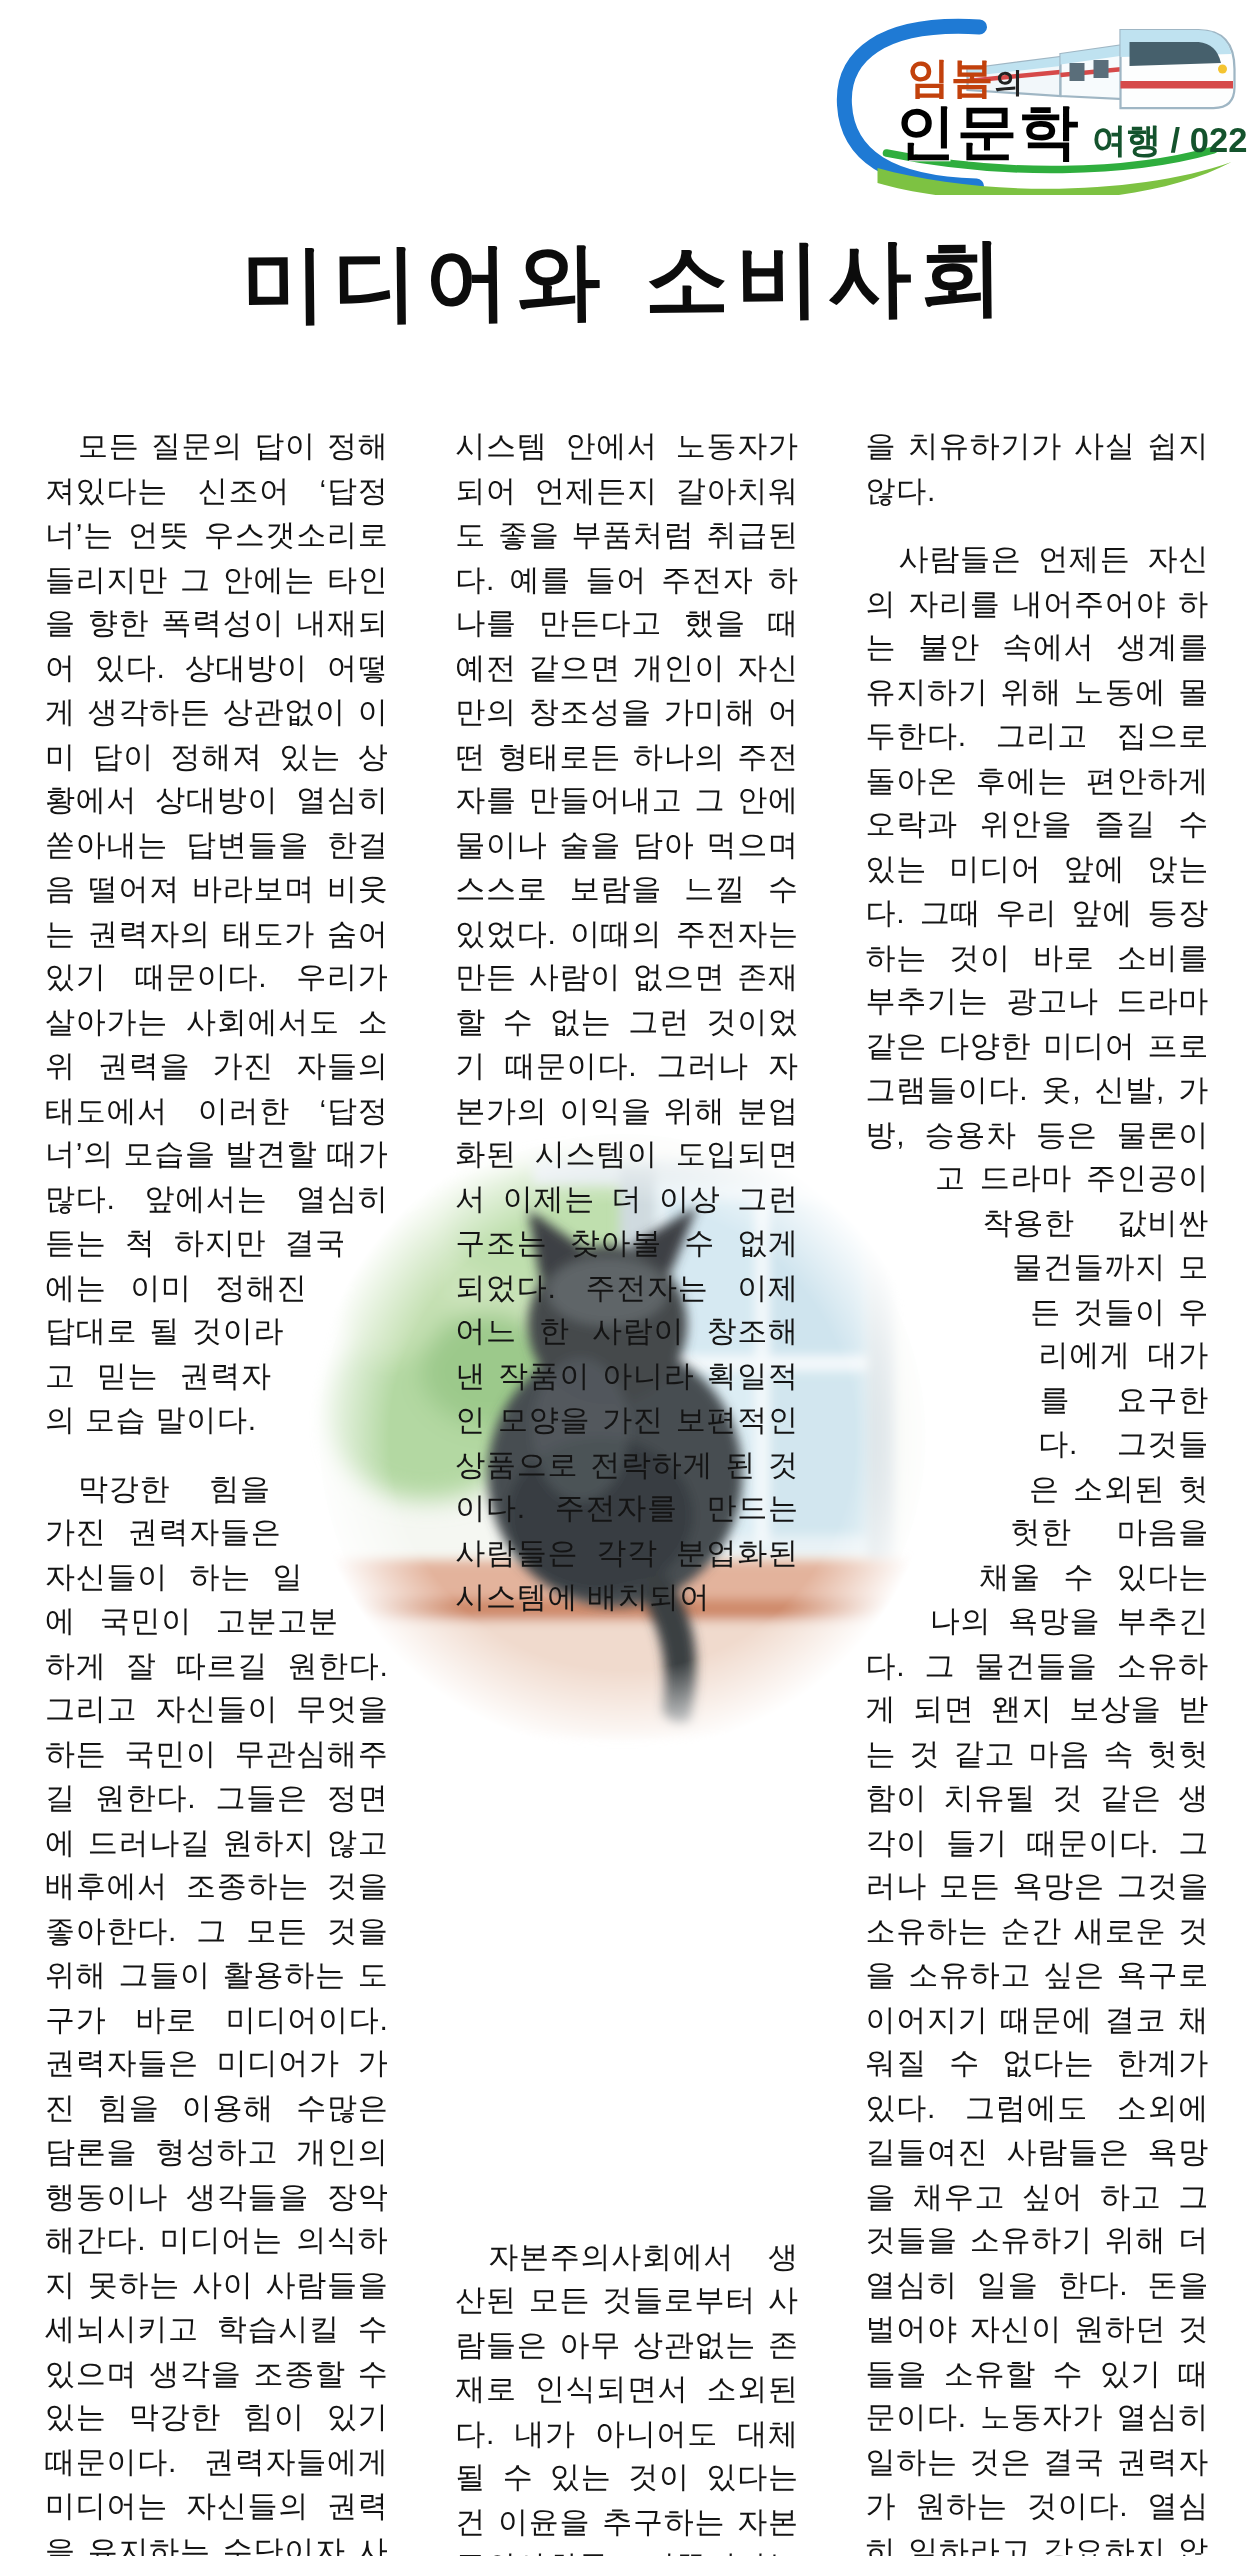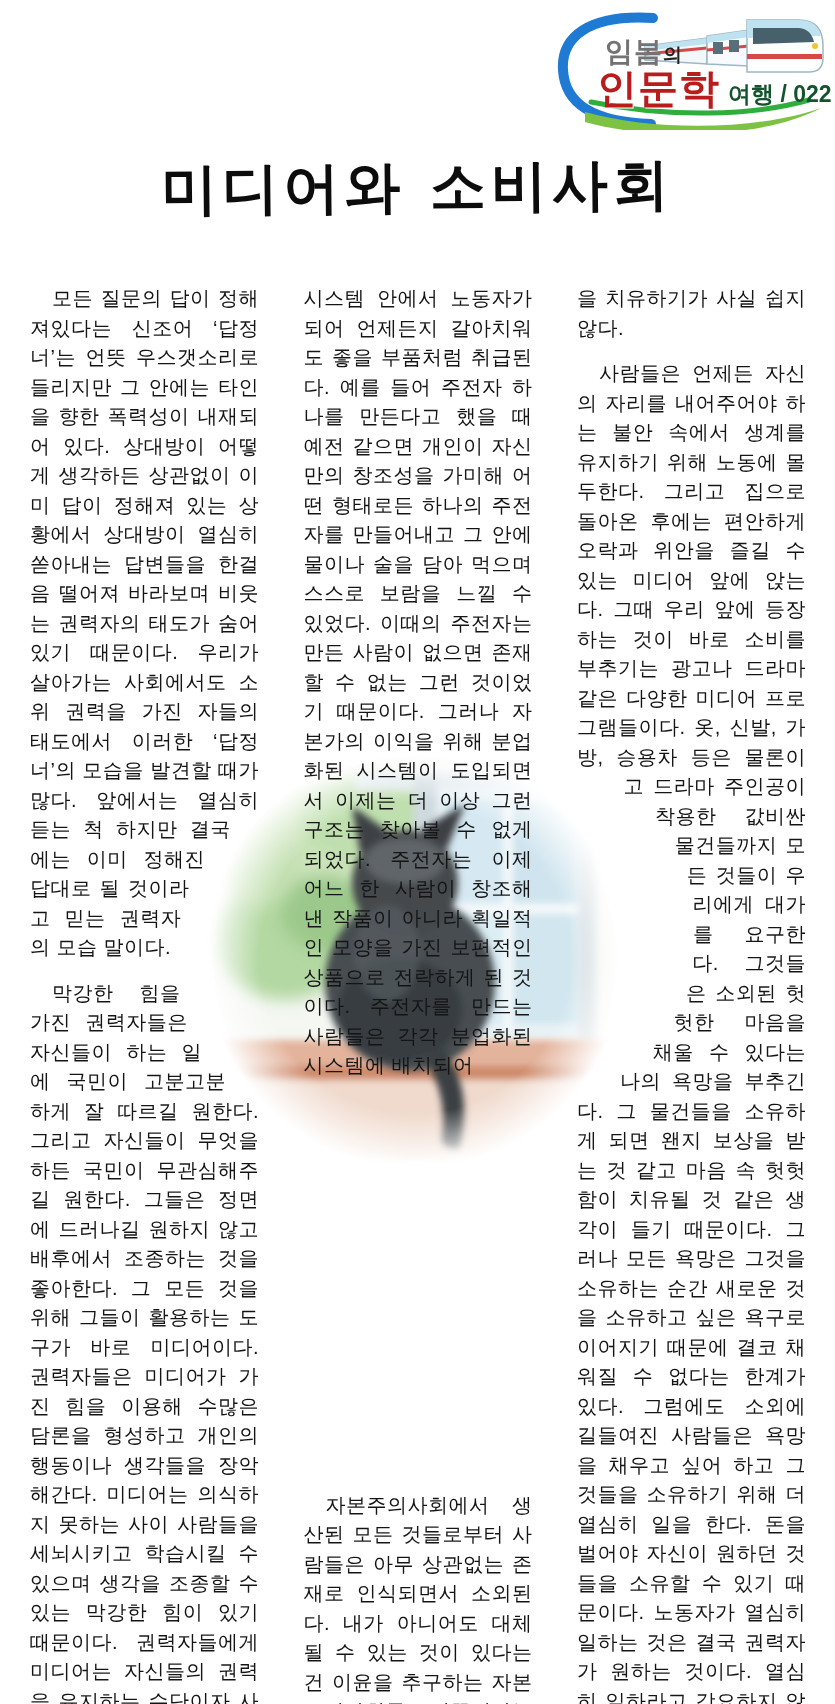--- a/index.html
+++ b/index.html
@@ -5,24 +5,24 @@
   html,body{margin:0;padding:0;background:#fff;}
   .page{
     position:relative;width:835px;height:1704px;background:#ffffff;
     font-family:"Liberation Sans","DejaVu Sans",sans-serif;overflow:hidden;
   }
 
   
   .logo{position:absolute;top:6px;right:6px;width:272px;height:124px;}
   .logo svg{position:absolute;left:0;top:0;}
   .logo-text1{position:absolute;left:48px;top:32px;white-space:nowrap;line-height:1;}
-  .brand-red{color:#737373;font-size:28px;font-weight:800;letter-spacing:1px;}
+  .brand-red{color:#c2410c;font-size:28px;font-weight:800;letter-spacing:1px;}
   .brand-suffix{color:#222;font-size:19px;font-weight:700;}
   .logo-text2{position:absolute;left:40px;top:62px;white-space:nowrap;line-height:1;}
-  .brand-main{color:#b91c1c;font-size:40px;font-weight:800;letter-spacing:1px;
+  .brand-main{color:#000000;font-size:40px;font-weight:800;letter-spacing:1px;
               text-shadow:1px 1px 0 #fff;}
   .brand-tail{color:#14532d;font-size:23px;font-weight:700;margin-left:8px;}
 
   
   .title{
     position:absolute;top:150px;left:0;right:0;text-align:center;
     font-size:56px;font-weight:900;color:#0c0c0c;letter-spacing:5px;
     transform:rotate(-0.6deg);font-family:"DejaVu Sans",sans-serif;
   }
 

